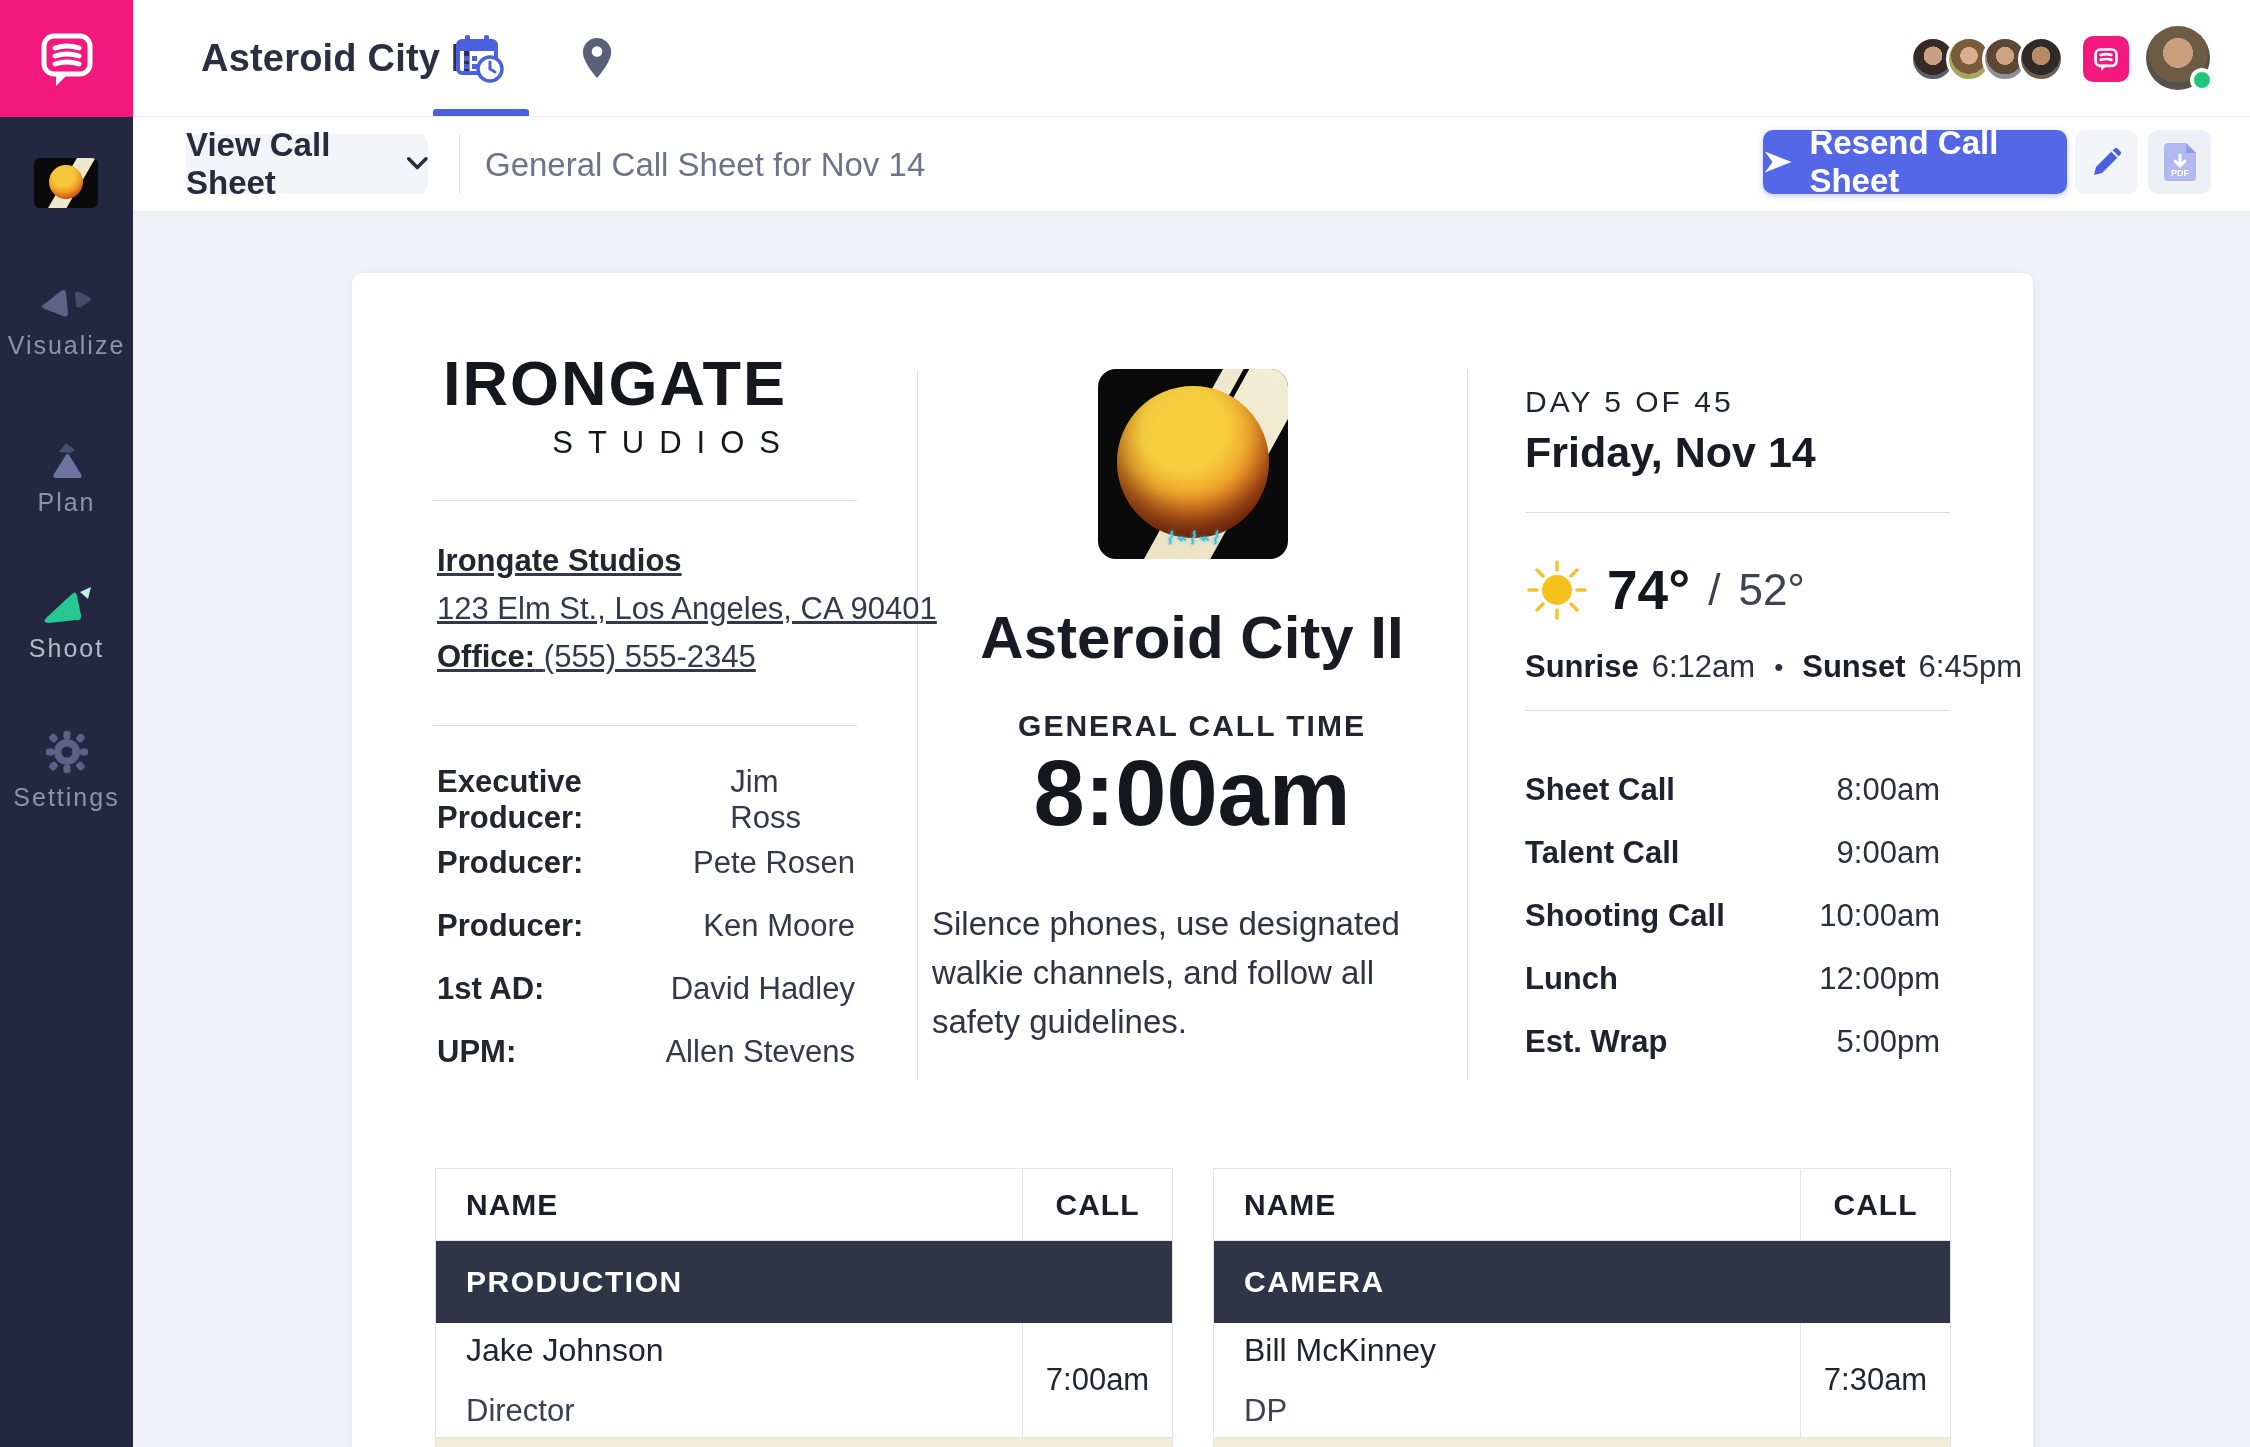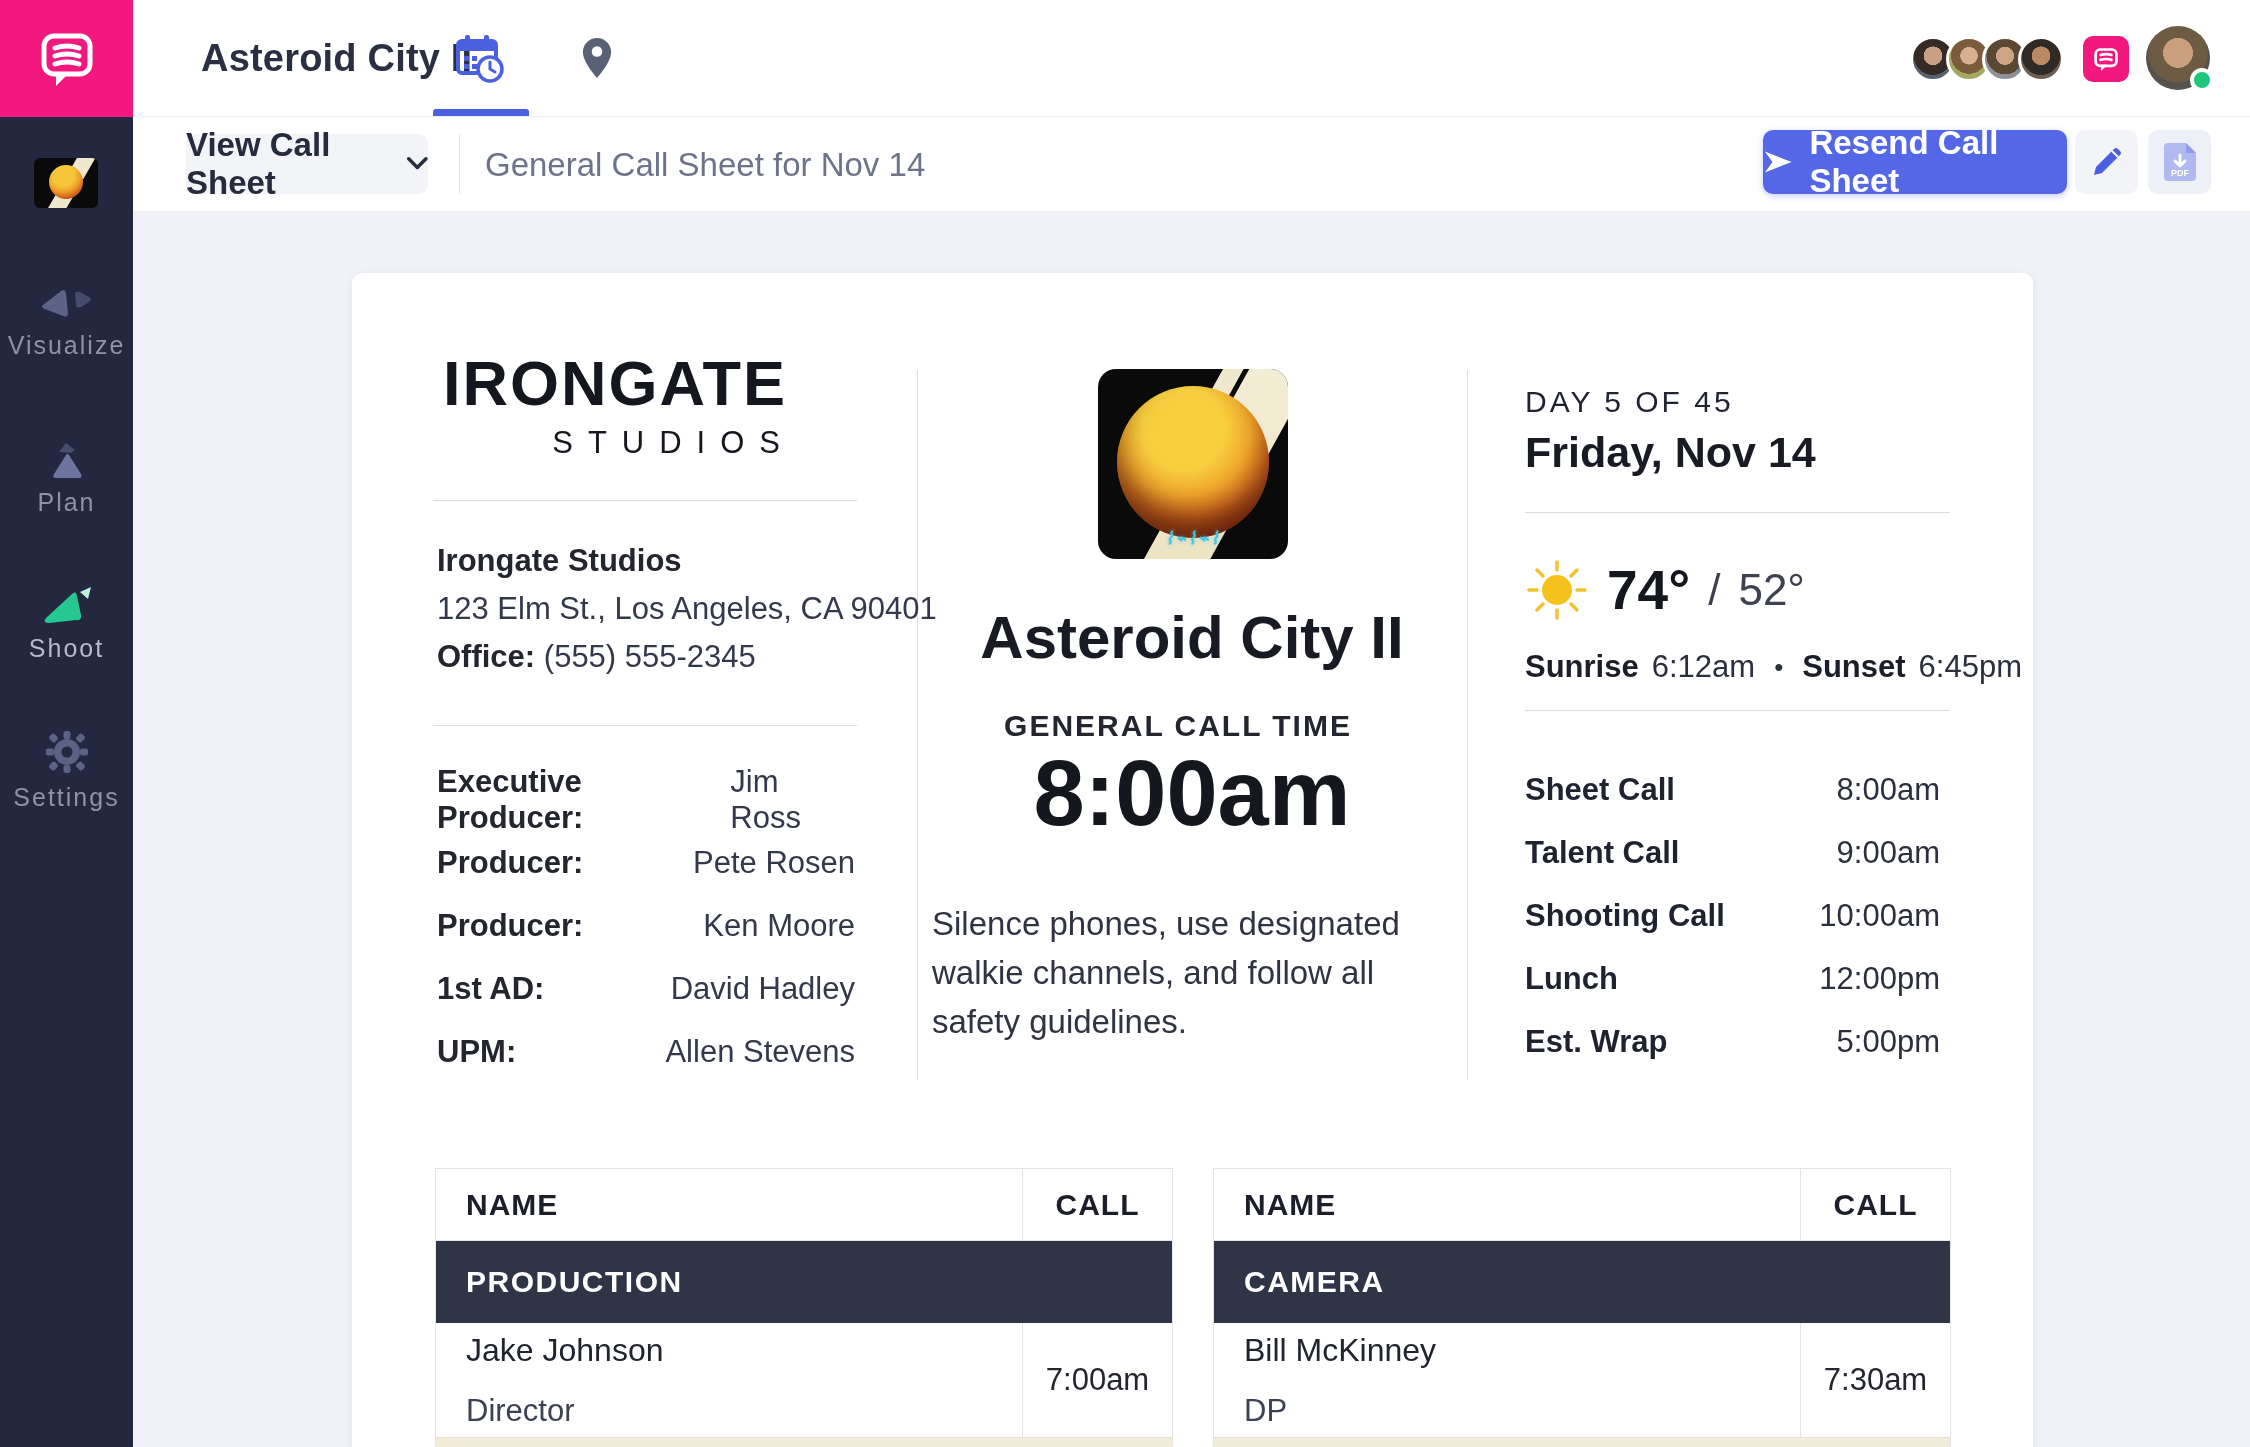--- a/index.html
+++ b/index.html
@@ -50,38 +50,38 @@
   .page { position:absolute; left:133px; top:212px; width:2117px; height:1235px; background:#f1f2f7; }
   .card { position:absolute; left:219px; top:61px; width:1681px; height:1250px; background:#fff; border-radius:10px; box-shadow:0 2px 10px rgba(30,35,60,.07); overflow:hidden; }
   .vdiv { position:absolute; top:97px; width:1px; height:710px; background:#dddfe6; }
   .vdiv.v1 { left:565px; } .vdiv.v2 { left:1115px; }
   .hdiv { position:absolute; height:1px; background:#d9dbe2; }
 
   
   .studio-logo1 { position:absolute; left:83px; top:74px; width:360px; font-size:63px; font-weight:700; letter-spacing:2px; color:#15171f; text-align:center; }
   .studio-logo2 { position:absolute; left:83px; top:152px; width:360px; font-size:31px; font-weight:400; letter-spacing:15px; text-indent:15px; color:#15171f; text-align:right; }
   .hdiv.h-l1 { left:81px; top:227px; width:424px; }
-  .addr { position:absolute; left:85px; top:264px; font-size:31px; line-height:48px; color:#33384a; }
+  .addr { position:absolute; left:85px; top:264px; font-size:31px; line-height:48px; color:#33384a;text-decoration:underline; }
   .addr b { color:#23262f; }
   .hdiv.h-l2 { left:81px; top:452px; width:424px; }
   .crew-list { position:absolute; left:85px; top:495px; width:418px; }
   .crew-row { height:63px; display:flex; align-items:center; justify-content:space-between; font-size:31px; }
   .crew-row .lbl { font-weight:700; color:#23262f; }
   .crew-row .val { color:#33384a; }
 
   
   .poster { position:absolute; left:746px; top:96px; width:190px; height:190px; border-radius:18px; background:#0a0a0a; overflow:hidden; }
   .poster .streak { position:absolute; left:100px; top:-40px; width:58px; height:280px; background:linear-gradient(#f4eed7,#ece2c2); transform:rotate(29deg); }
   .poster .streak2 { position:absolute; left:118px; top:-20px; width:18px; height:70px; background:#efe8cf; transform:rotate(29deg); }
   .poster .planet { position:absolute; left:19px; top:17px; width:152px; height:152px; border-radius:50%;
      background:radial-gradient(circle at 44% 28%, #f6ce3f 0 30%, #f3a92c 48%, #e87b22 62%, #c44d17 76%, #7e2a12 90%, #571b0b 100%);
      box-shadow:inset 0 -24px 28px rgba(40,10,5,.55); }
   .poster .mark { position:absolute; left:0; right:0; bottom:10px; text-align:center; font-size:17px; font-weight:700; font-style:italic; letter-spacing:2px; color:#46c4de; text-shadow:0 0 4px rgba(70,196,222,.8); }
   .prod-title { position:absolute; left:590px; top:330px; width:500px; text-align:center; font-size:60px; font-weight:700; color:#181b24; }
-  .gct-label { position:absolute; left:576px; top:436px; width:500px; text-align:center; font-size:30px; font-weight:700; letter-spacing:2px; color:#23262f; }
+  .gct-label { position:absolute; left:590px; top:436px; width:500px; text-align:center; font-size:30px; font-weight:700; letter-spacing:2px; color:#23262f; }
   .gct-time { position:absolute; left:590px; top:468px; width:500px; text-align:center; font-size:92px; font-weight:700; color:#15171f; }
   .notes { position:absolute; left:580px; top:626px; width:520px; text-align:left; font-size:33px; line-height:49px; color:#2f3342; }
 
   
   .day-label { position:absolute; left:1173px; top:112px; font-size:30px; letter-spacing:3px; color:#1f2330; }
   .day-date { position:absolute; left:1173px; top:155px; font-size:43px; font-weight:700; color:#181b24; }
   .hdiv.h-r1 { left:1173px; top:239px; width:425px; }
   .weather { position:absolute; left:1173px; top:285px; display:flex; align-items:center; gap:18px; }
   .temp-high { font-size:55px; font-weight:700; color:#15171f; }
   .temp-low { font-size:44px; color:#3d4150; }

